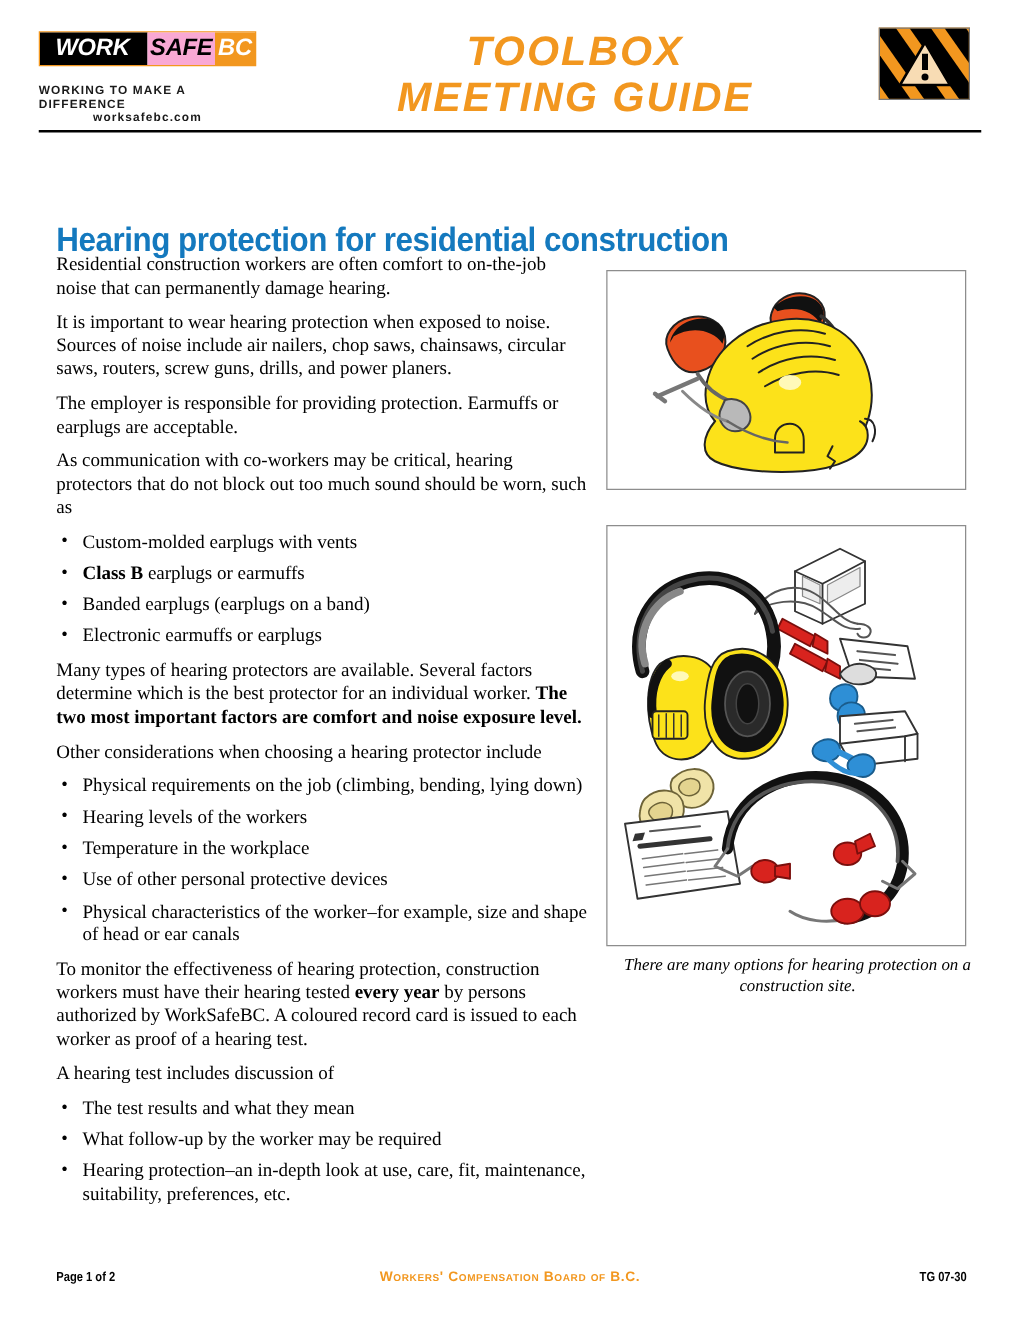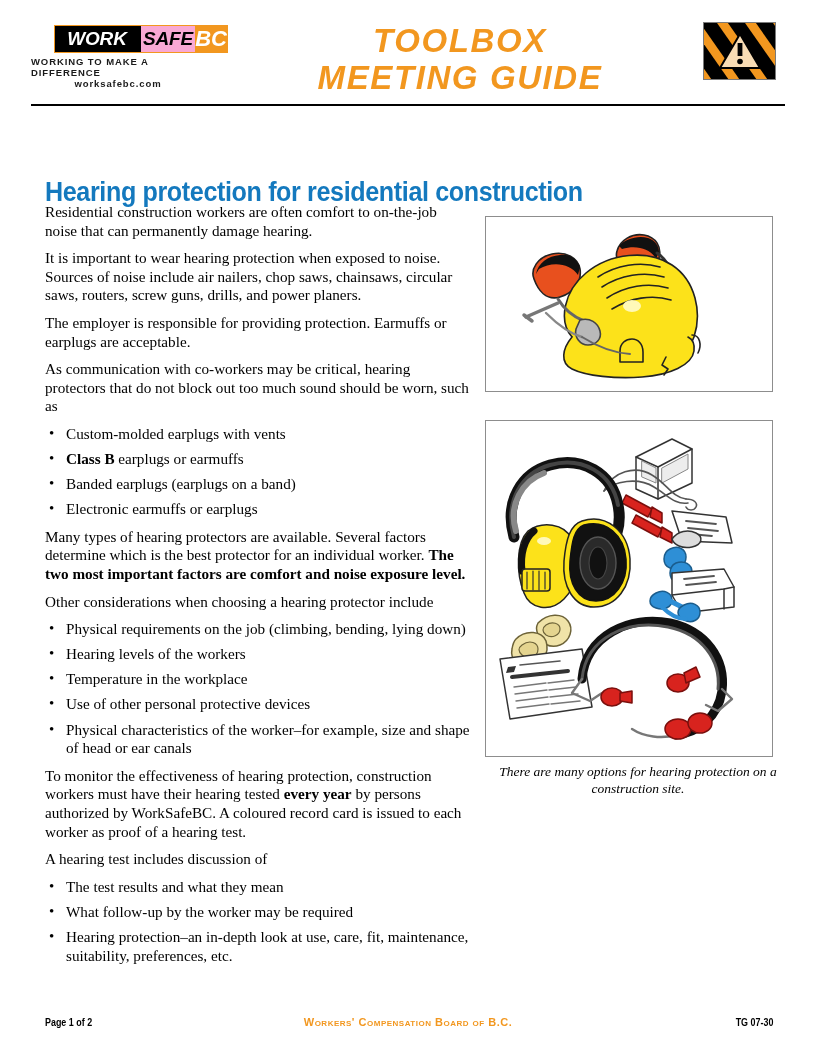--- a/index.html
+++ b/index.html
@@ -15,41 +15,41 @@
 
   
   .header {
     position:absolute; left:0; top:0; width:816px; height:112px;
   }
   .logo-block { position:absolute; left:31px; top:25px; width:180px; }
   .logo-bar {
     display:flex; height:28px; width:174px;
     border:1px solid #F2971F;
     font-family:"Liberation Sans","DejaVu Sans",sans-serif;
-    font-weight:bold; font-style:italic;margin-left:23px;
+    font-weight:bold; font-style:italic;
   }
   .logo-work {
     background:#000; color:#fff; flex:0 0 86px;
     display:flex; align-items:center; justify-content:center;
     font-size:19px; letter-spacing:-0.2px; padding-right:2px;
   }
   .logo-safe {
     background:#f9a8d4; color:#000; flex:0 0 54px;
     display:flex; align-items:center; justify-content:center;
     font-size:19px; letter-spacing:-0.2px;
   }
   .logo-bc {
     background:#F2971F; color:#fff; flex:1;
     display:flex; align-items:center; justify-content:center;
-    font-size:22px; letter-spacing:-0.2px;
+    font-size:19px; letter-spacing:-0.2px;
   }
   .logo-tagline {
     font-family:"Liberation Sans","DejaVu Sans",sans-serif;
     font-weight:bold; font-size:9.5px; letter-spacing:0.9px;
-    color:#1a1a1a; margin-top:3px; text-align:left; width:174px;
+    color:#1a1a1a; margin-top:14px; text-align:left; width:174px;
   }
   .logo-url {
     font-family:"Liberation Sans","DejaVu Sans",sans-serif;
     font-weight:bold; font-size:9.5px; letter-spacing:0.9px;
     color:#1a1a1a; margin-top:0; text-align:center; width:174px;
   }
 
   .header-title {
     position:absolute; left:240px; top:22px; width:440px;
     text-align:center;

